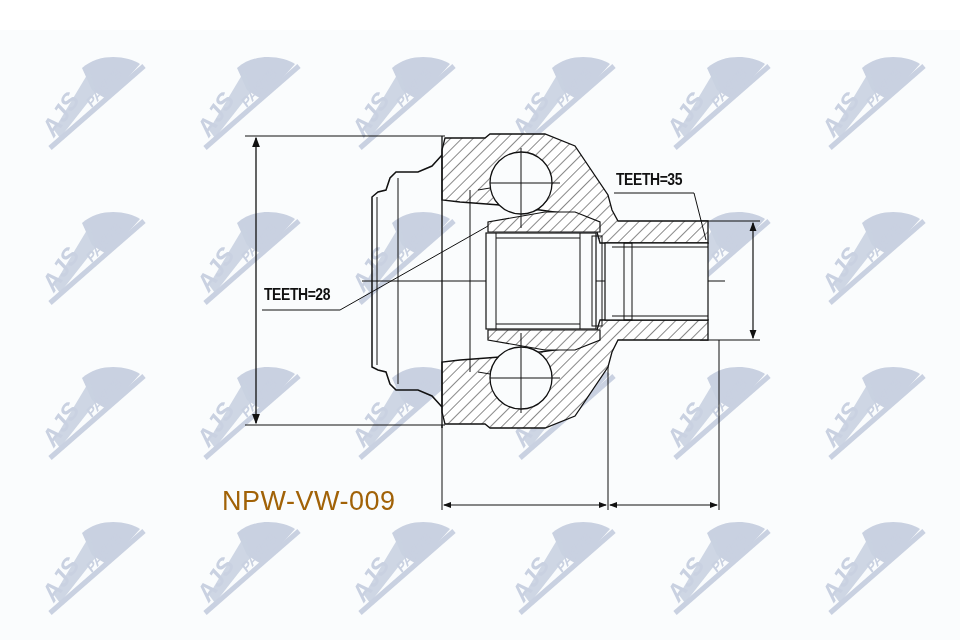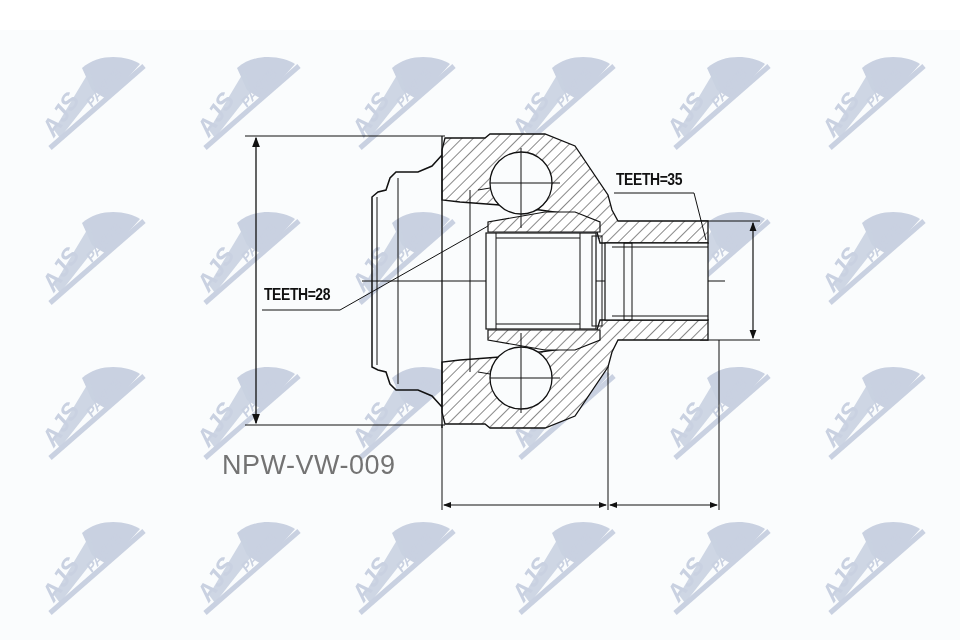--- a/index.html
+++ b/index.html
@@ -1,21 +1,21 @@
 <!DOCTYPE html>
 <html><head>
 <meta charset="utf-8">
 <style>
   html, body { margin: 0; padding: 0; }
   body { width: 960px; height: 640px; background: #ffffff; overflow: hidden; position: relative; font-family: "Liberation Sans", sans-serif; }
   #canvas { position: absolute; left: 0; top: 0; width: 960px; height: 640px; }
   .bg-area { position: absolute; left: 0; top: 30px; width: 960px; height: 610px; background: #fafcfd; }
   .wm-layer { position: absolute; left: 0; top: 0; width: 960px; height: 640px; pointer-events: none; }
   .wm { position: absolute; width: 110px; height: 120px; }
-  .part-number { position: absolute; left: 222px; top: 450px; font-family: "Liberation Sans", sans-serif; font-size: 27px; color: #737373; letter-spacing: 0.5px; }
+  .part-number { position: absolute; left: 222px; top: 486px; font-family: "Liberation Sans", sans-serif; font-size: 27px; color: #a16207; letter-spacing: 0.5px; }
   .teeth-label { position: absolute; font-family: "Liberation Sans", sans-serif; font-size: 17px; font-weight: bold; color: #111; transform: scaleX(0.82); transform-origin: left top; letter-spacing: -0.5px; }
   #teeth28 { left: 264px; top: 285px; }
   #teeth35 { left: 616px; top: 170px; }
 </style>
 </head>
 <body>
 
 <div class="bg-area"></div>
 
 <div class="wm-layer" id="wm-layer">

